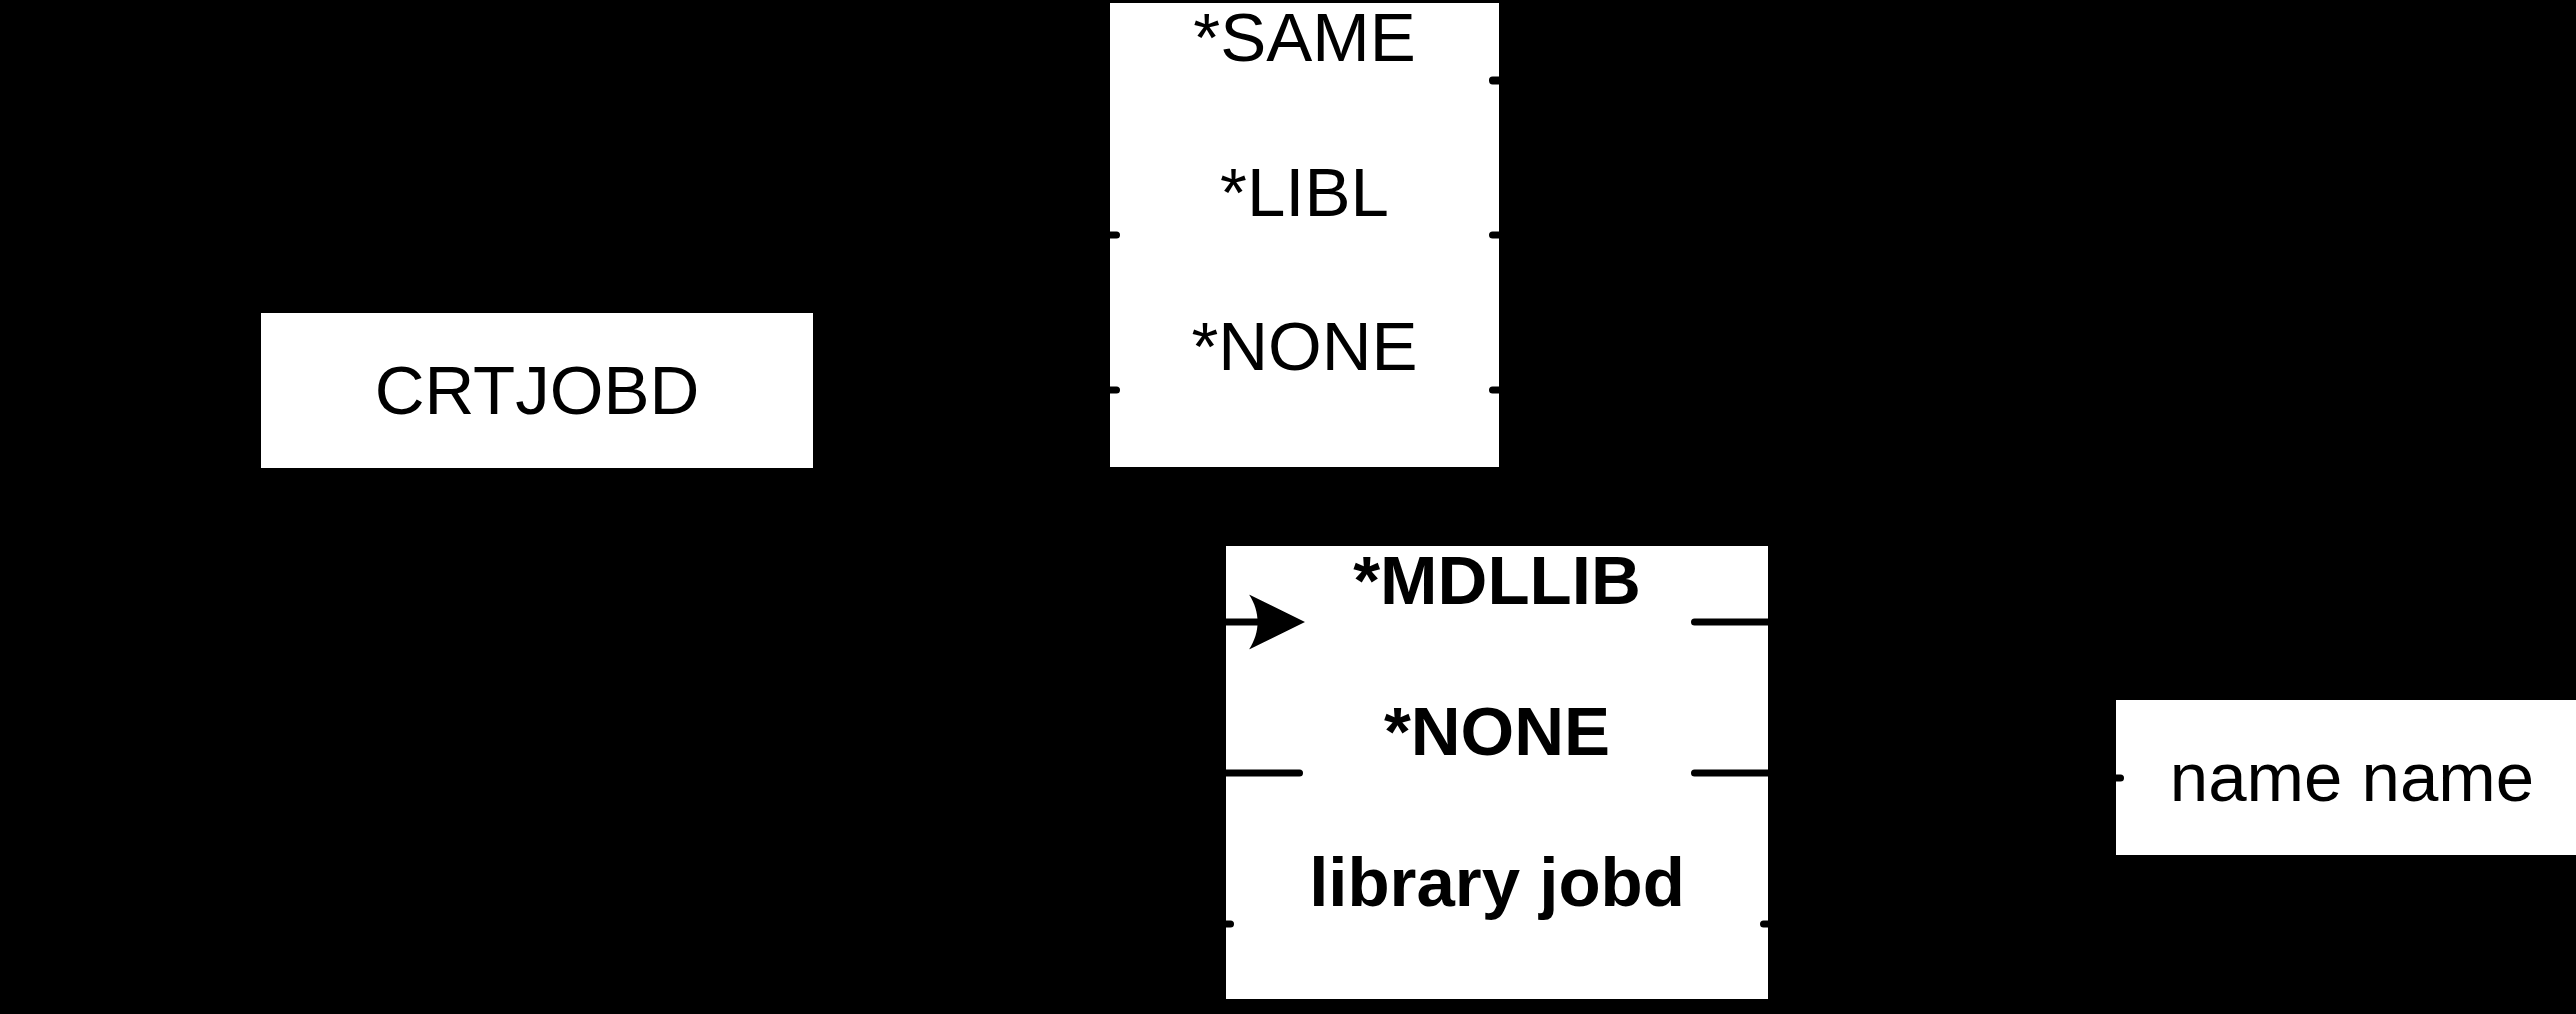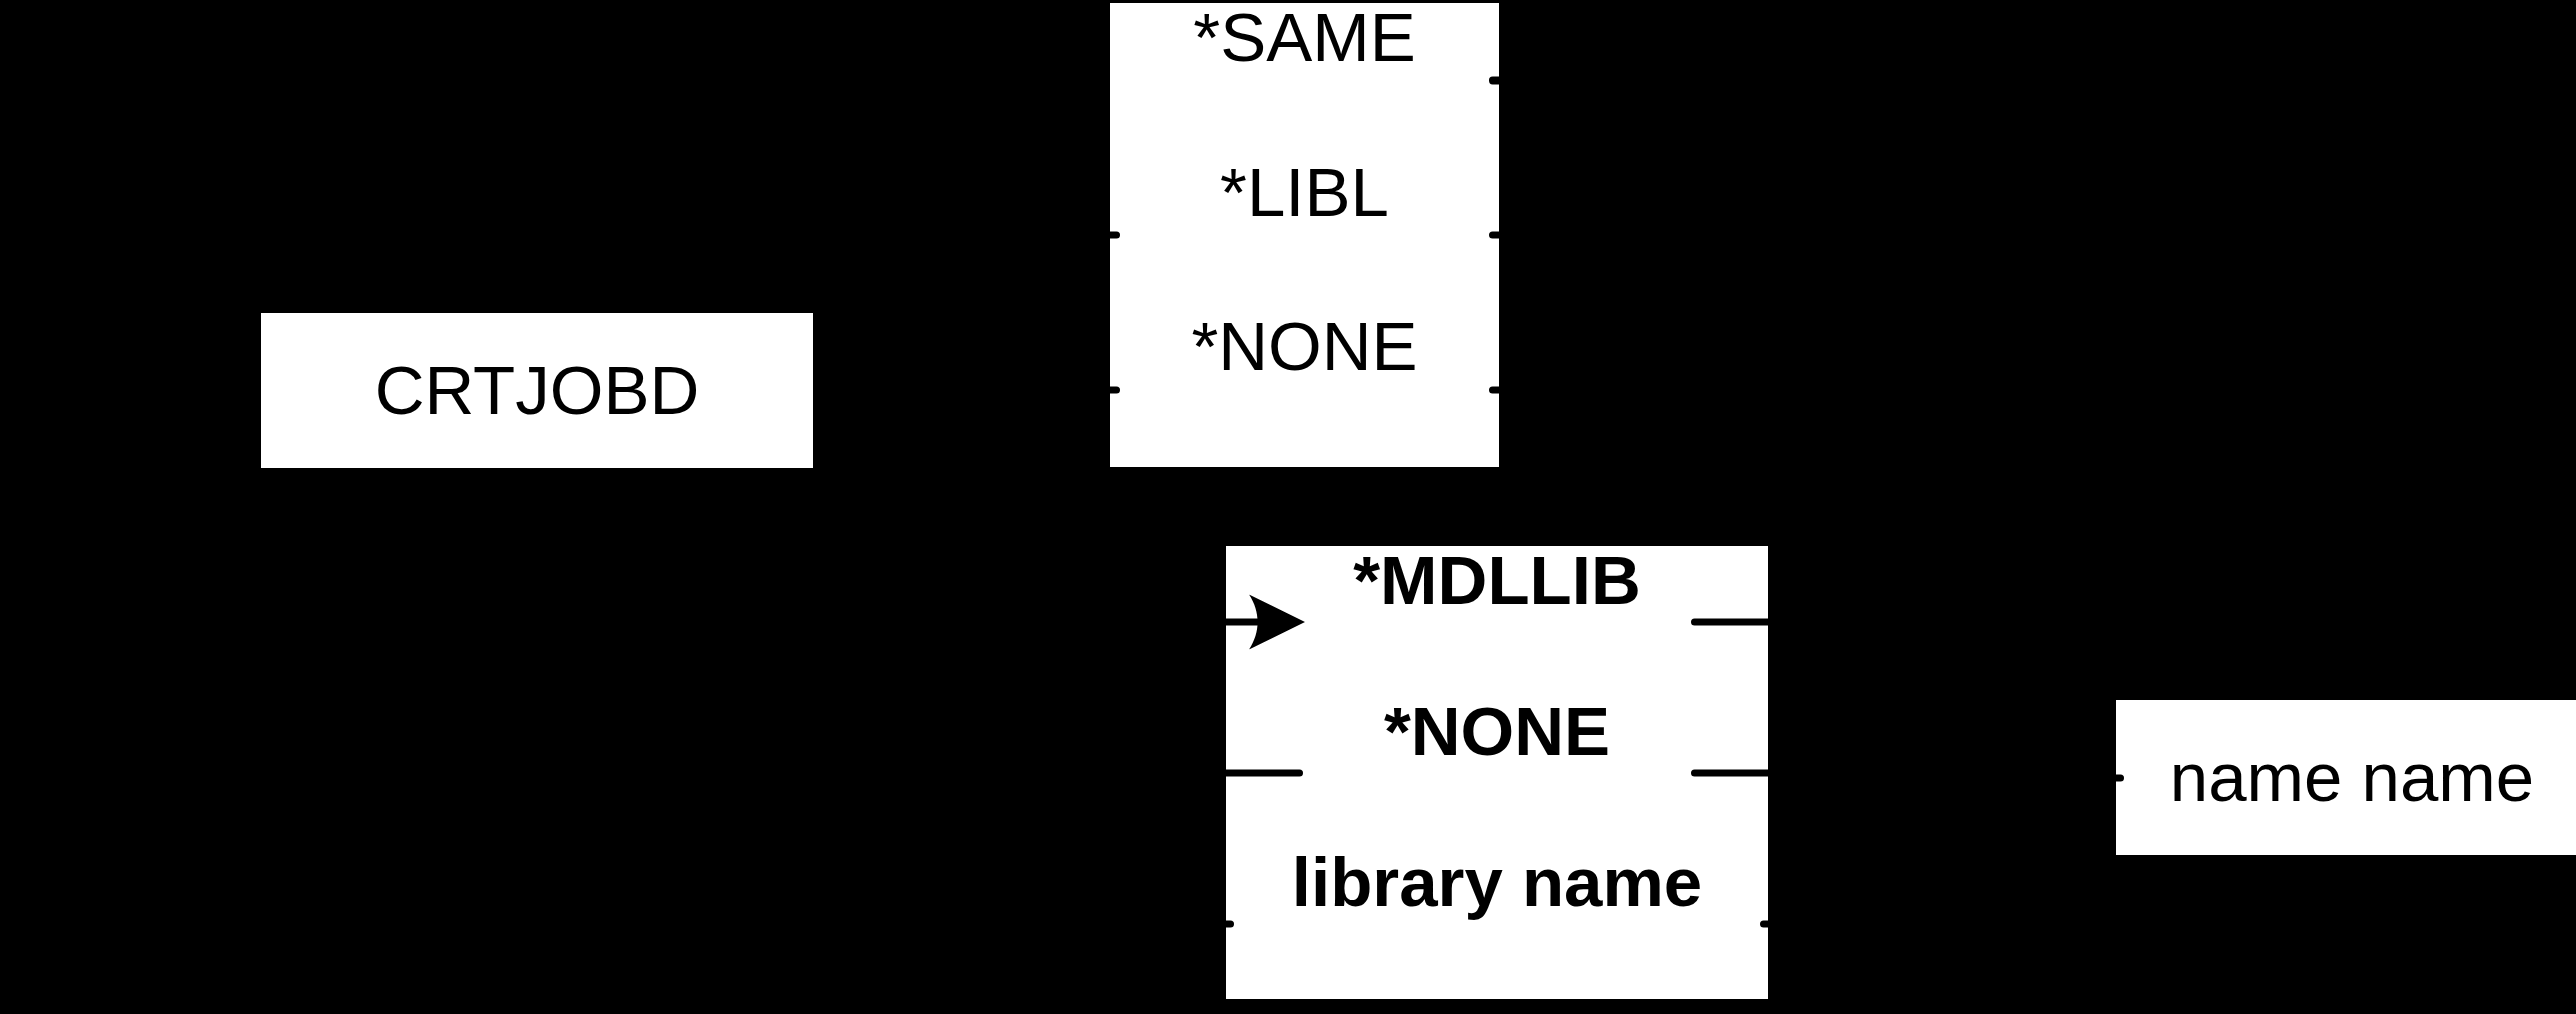--- a/index.html
+++ b/index.html
@@ -113,21 +113,21 @@
         </svg>
       </div>
       <div class="stub stub-right len-long"></div>
     </div>
     <div class="choice-row">
       <span class="label">*NONE</span>
       <div class="stub stub-left len-long"></div>
       <div class="stub stub-right len-long"></div>
     </div>
     <div class="choice-row">
-      <span class="label">library name</span>
+      <span class="label">library jobd</span>
       <div class="stub stub-left len-dot"></div>
       <div class="stub stub-right len-dot"></div>
     </div>
   </div>
 
   <div class="node" id="box-jobdname">
     <span class="label">name name</span>
     <div class="stub stub-left len-dot"></div>
 
   </div>

